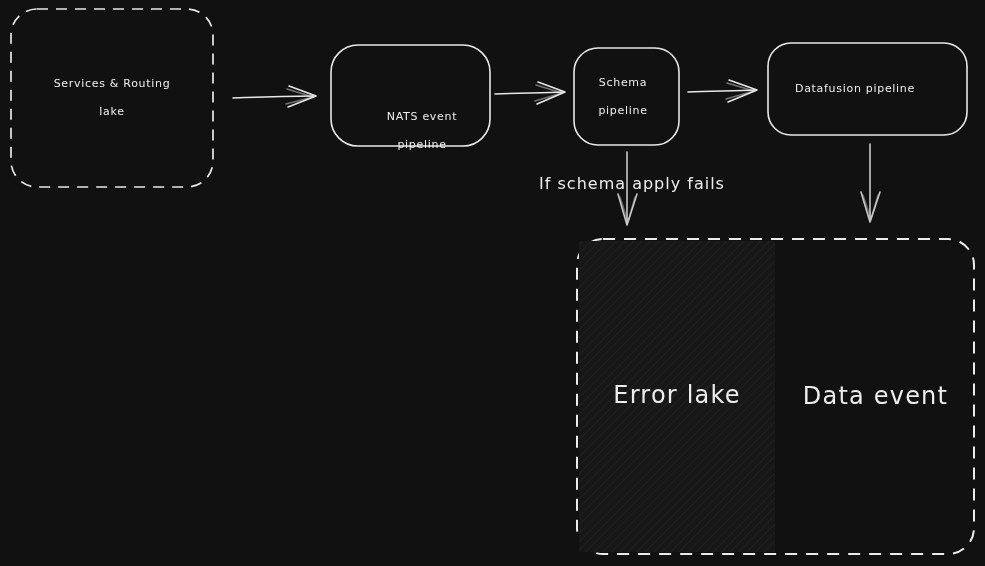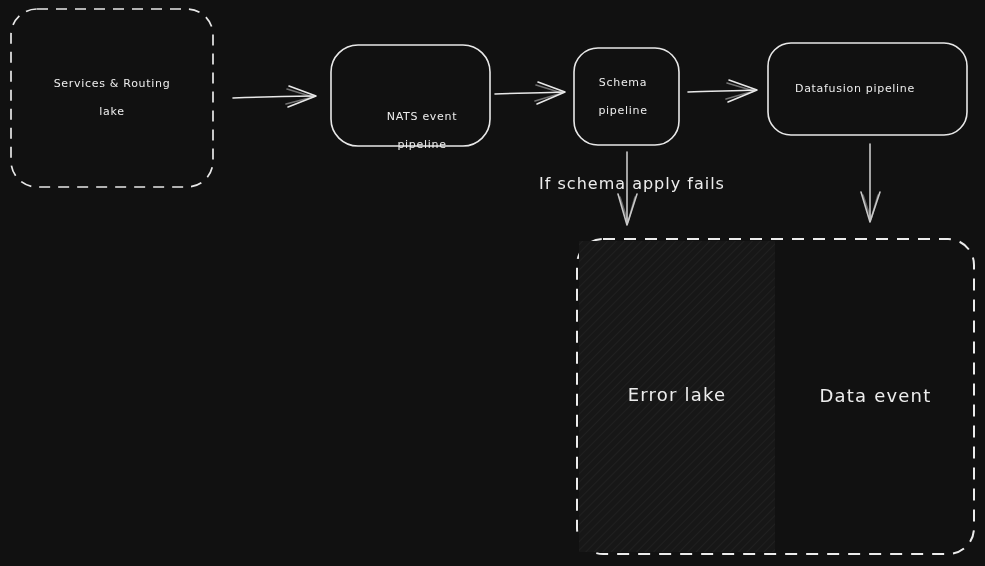--- a/index.html
+++ b/index.html
@@ -21,21 +21,21 @@
     align-items: center;
     justify-content: center;
     text-align: center;
     font-size: 11px;
     letter-spacing: 0.7px;
     line-height: 28px;
     color: #ededed;
     white-space: nowrap;
     pointer-events: none;
   }
-  .label.lake { font-size: 18px; letter-spacing: 1.2px; justify-content: flex-end; }
+  .label.lake { font-size: 24px; letter-spacing: 1.2px; justify-content: flex-end; }
   .label.cond { font-size: 16px; letter-spacing: 1px; }
 </style>
 </head>
 <body>
 
 <div class="canvas">
 
   <svg class="layer" width="985" height="566" viewBox="0 0 985 566">
     <defs>
       <pattern id="hatch" patternUnits="userSpaceOnUse" width="6" height="6" patternTransform="rotate(-45)">

